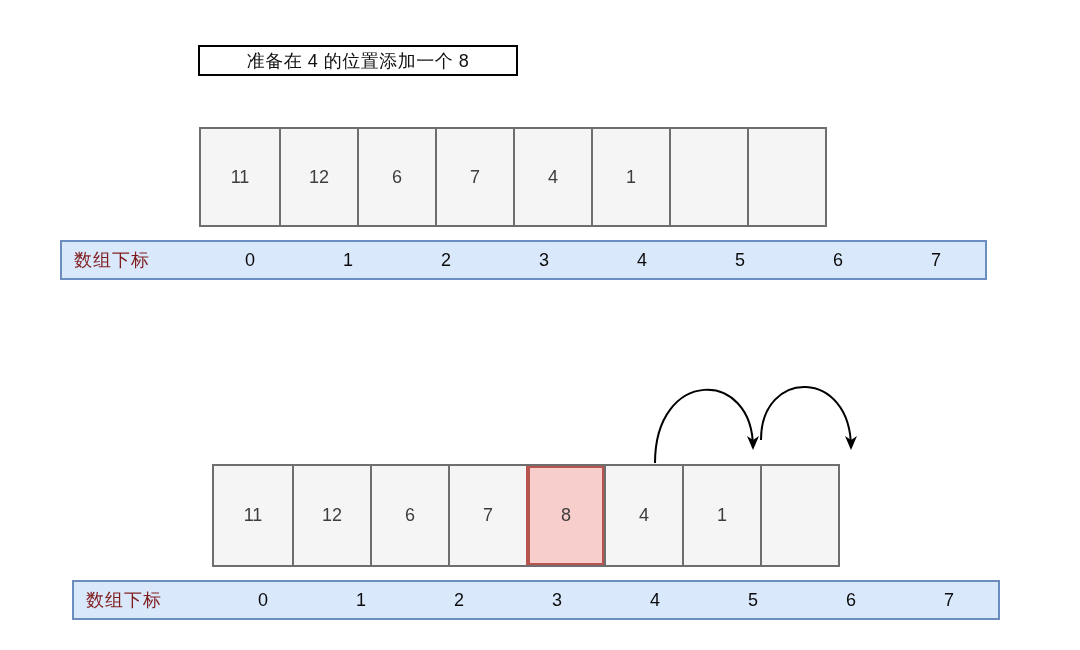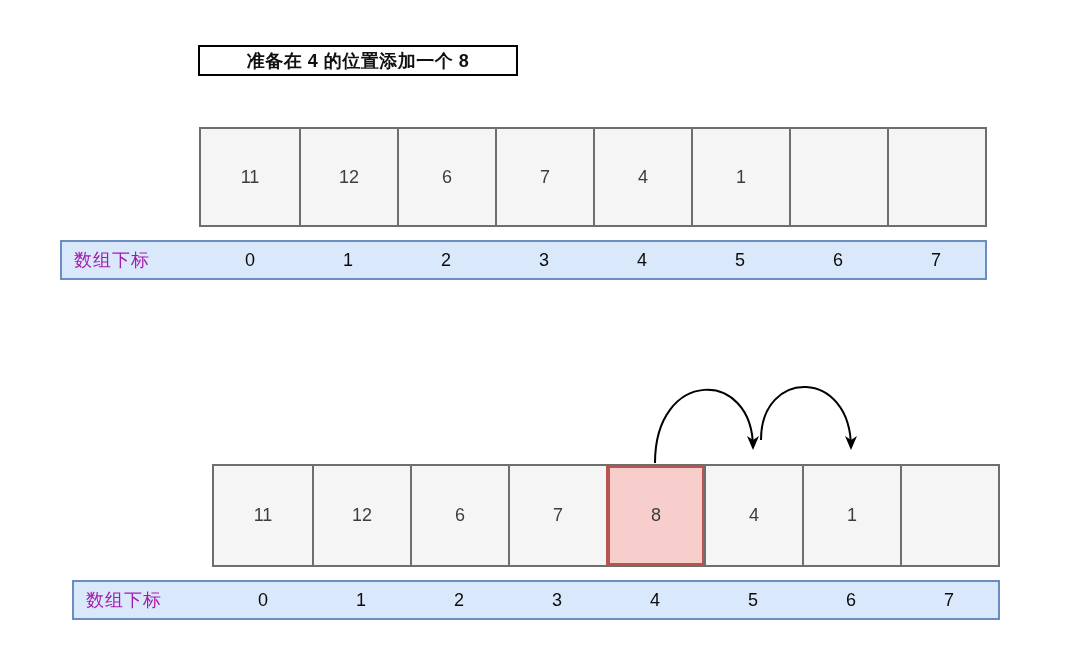--- a/index.html
+++ b/index.html
@@ -6,47 +6,47 @@
   body {
     width:1080px; height:650px; overflow:hidden;
     font-family:"Liberation Sans","DejaVu Sans",sans-serif;
   }
   .canvas { position:relative; width:1080px; height:650px; background:#ffffff; }
 
   .title-box {
     position:absolute; box-sizing:border-box;
     border:2px solid #000000; background:#ffffff;
     display:flex; align-items:center; justify-content:center;
-    font-size:18px; color:#111111; white-space:nowrap; letter-spacing:0.5px;font-weight:bold;
+    font-size:18px; color:#111111; white-space:nowrap; letter-spacing:0.5px;
   }
 
   .array-row {
     position:absolute; display:flex;
     border:2px solid #6e6e6e;
   }
   .cell {
-    box-sizing:border-box; width:98px;
+    box-sizing:border-box; width:78px;
     background:#f5f5f5; border-left:2px solid #6e6e6e;
     display:flex; align-items:center; justify-content:center;
     font-size:18px; color:#3d3d3d;
   }
   .cell:first-child { border-left:none; }
   .cell.highlight {
     background:#f8cecc;
     box-shadow: inset 0 0 0 2px #b85450;
     border-left-color:#b85450;
   }
 
   .index-bar {
     position:absolute; box-sizing:border-box; display:flex; align-items:center;
     background:#dae8fc; border:2px solid #6c8ebf;
   }
   .index-label {
     box-sizing:border-box; padding-left:12px;
-    font-size:18px; color:#a21caf; letter-spacing:1px; white-space:nowrap;
+    font-size:18px; color:#7f1d1d; letter-spacing:1px; white-space:nowrap;
   }
   .index-cell {
     width:98px; text-align:center;
     font-size:18px; color:#0b0b0b; font-weight:500;
   }
 
   svg.arrows { position:absolute; left:0; top:0; pointer-events:none; z-index:5; }
 </style>
 </head>
 <body>

